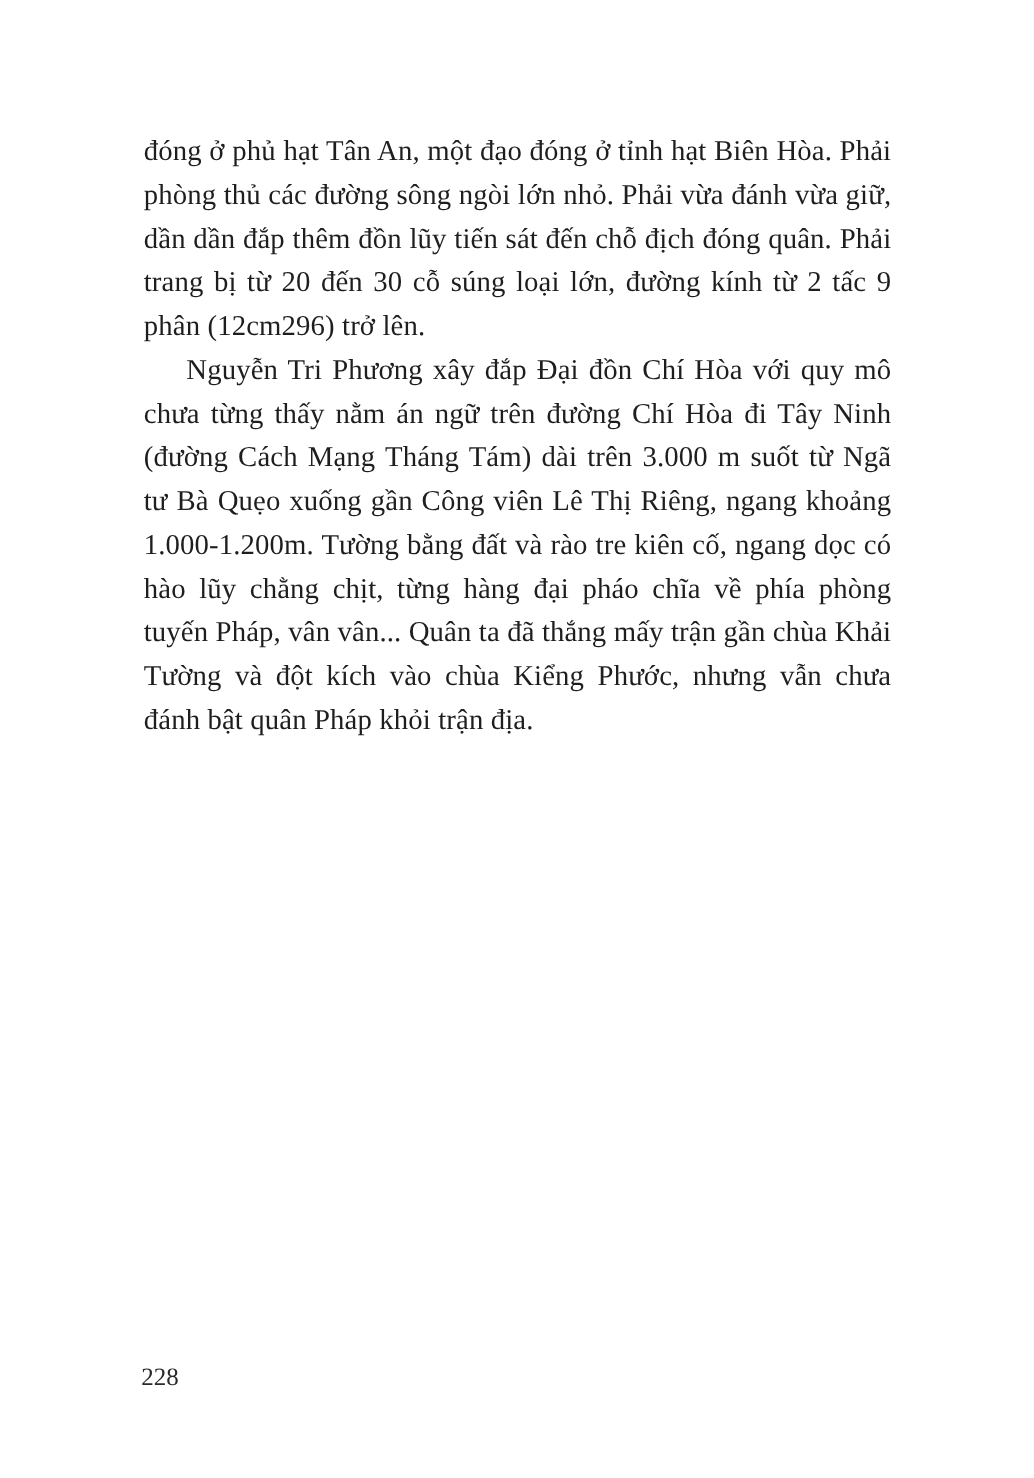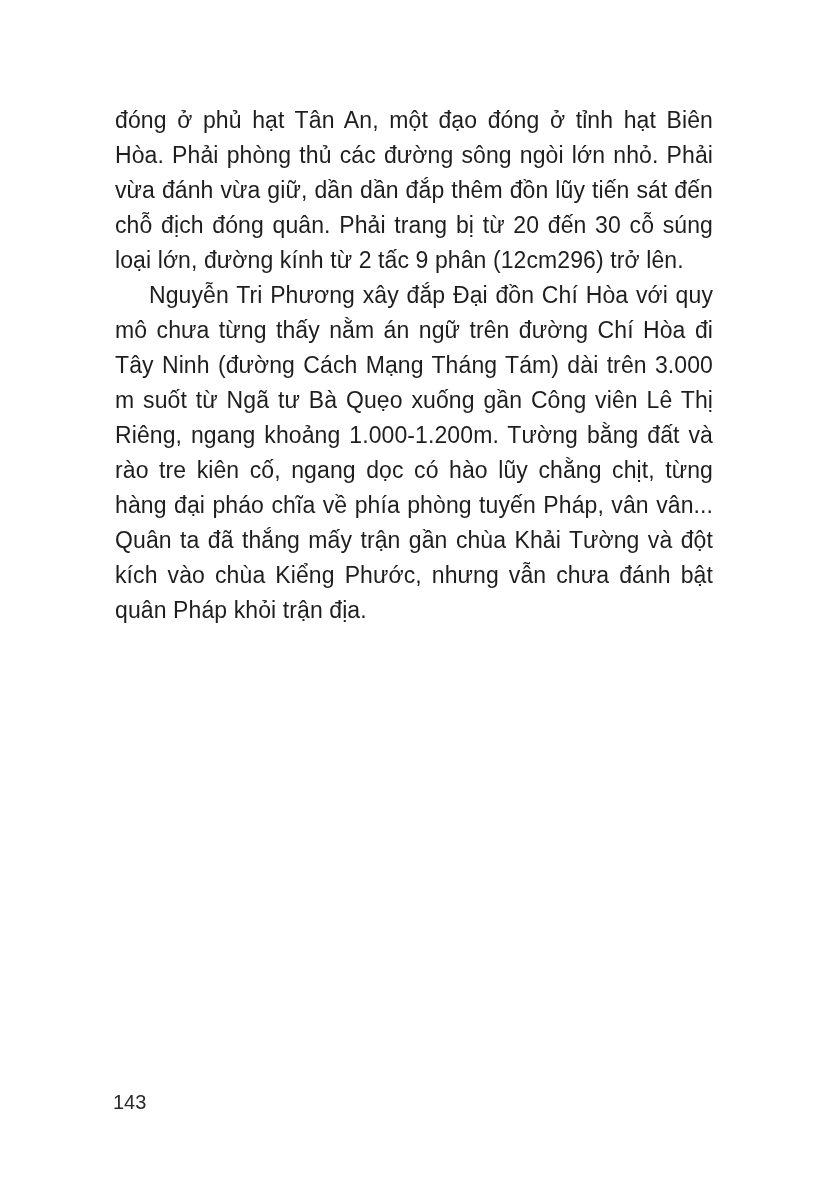--- a/index.html
+++ b/index.html
@@ -6,21 +6,21 @@
     margin: 0;
     padding: 0;
     background: #ffffff;
   }
   .book-page {
     position: relative;
     width: 827px;
     height: 1182px;
     background: #ffffff;
     overflow: hidden;
-    font-family: Liberation Sans, sans-serif;
+    font-family: Liberation Serif, serif;
     color: #1e1e1e;
   }
   .text-block {
     position: absolute;
     left: 115px;
     top: 103px;
     width: 598px;
   }
   .text-block p {
     margin: 0;
@@ -43,14 +43,14 @@
   }
 </style>
 </head>
 <body>
 
 <div class="book-page">
   <div class="text-block">
     <p>đóng ở phủ hạt Tân An, một đạo đóng ở tỉnh hạt Biên Hòa. Phải phòng thủ các đường sông ngòi lớn nhỏ. Phải vừa đánh vừa giữ, dần dần đắp thêm đồn lũy tiến sát đến chỗ địch đóng quân. Phải trang bị từ 20 đến 30 cỗ súng loại lớn, đường kính từ 2 tấc 9 phân (12cm296) trở lên.</p>
     <p class="indent">Nguyễn Tri Phương xây đắp Đại đồn Chí Hòa với quy mô chưa từng thấy nằm án ngữ trên đường Chí Hòa đi Tây Ninh (đường Cách Mạng Tháng Tám) dài trên 3.000 m suốt từ Ngã tư Bà Quẹo xuống gần Công viên Lê Thị Riêng, ngang khoảng 1.000-1.200m. Tường bằng đất và rào tre kiên cố, ngang dọc có hào lũy chằng chịt, từng hàng đại pháo chĩa về phía phòng tuyến Pháp, vân vân... Quân ta đã thắng mấy trận gần chùa Khải Tường và đột kích vào chùa Kiểng Phước, nhưng vẫn chưa đánh bật quân Pháp khỏi trận địa.</p>
   </div>
-  <div class="page-number">143</div>
+  <div class="page-number">228</div>
 </div>
 
 </body></html>

